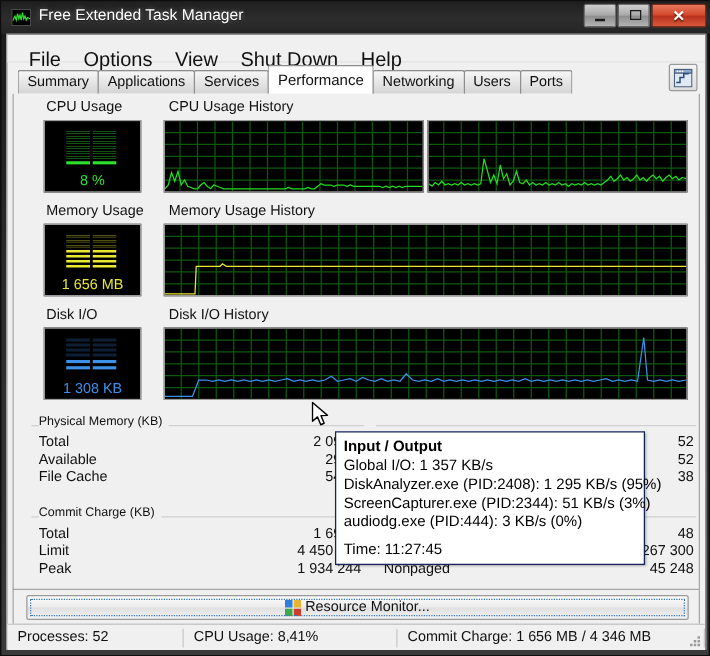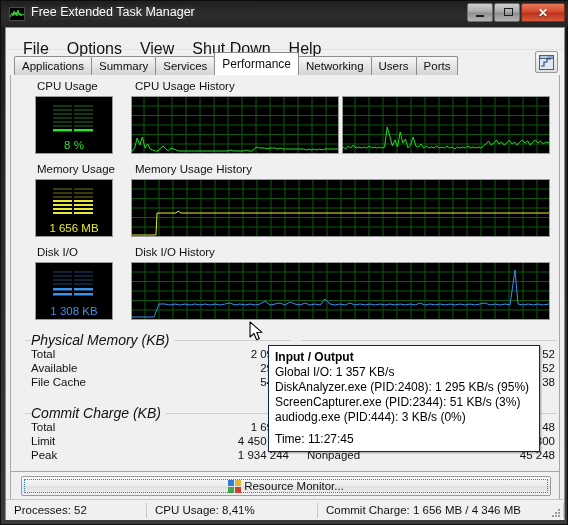--- a/index.html
+++ b/index.html
@@ -161,41 +161,41 @@
     position: absolute;
     background: #000;
     border: 1px solid #9a9a9a;
     overflow: hidden;
   }
   .graph svg, .gauge svg { display: block; }
 
   
   .stats-group { position: absolute; }
   .stats-title {
-    font-size: 14px; color: #111; white-space: nowrap;
+    font-size: 10px; color: #111; white-space: nowrap;
     position: absolute; left: 10px; top: 0;
-    background: #f0f0f0; padding-right: 5px; font-style: italic;
+    background: #f0f0f0; padding-right: 5px;
   }
   .group-rule {
     position: absolute; left: 4px; top: 8px;
     height: 1px; background: #d0d0d0;
   }
   .stat-row {
     position: absolute;
     font-size: 11.5px; color: #111;
     white-space: nowrap;
   }
   .stat-name { position: absolute; left: 0; }
   .stat-val { position: absolute; right: 0; text-align: right; }
 
   
   .tooltip {
     position: absolute;
     left: 262px; top: 317px;
-    width: 272px;
+    width: 248px;
     background: #ffffff;
     border: 1px solid #16235a;
     box-shadow: 1px 1px 2px rgba(0,0,0,.35);
     z-index: 50;
     padding: 4px 20px 5px 6px;
   }
   .tt-title { font-size: 12px; font-weight: bold; color: #000; margin-bottom: 1px; }
   .tt-line { font-size: 12px; color: #000; line-height: 15px; white-space: nowrap; }
   .tt-time { font-size: 12px; color: #000; margin-top: 7px; }
   .tt-btn {
@@ -286,22 +286,22 @@
     <div class="menubar">
       <div class="menu-item">File</div>
       <div class="menu-item">Options</div>
       <div class="menu-item">View</div>
       <div class="menu-item">Shut Down</div>
       <div class="menu-item">Help</div>
     </div>
 
     <div class="tabstrip">
       <div class="tabs">
+        <div class="tab">Summary</div>
         <div class="tab">Applications</div>
-        <div class="tab">Summary</div>
         <div class="tab">Services</div>
         <div class="tab active">Performance</div>
         <div class="tab">Networking</div>
         <div class="tab">Users</div>
         <div class="tab">Ports</div>
       </div>
       <div class="tab-toolbtn">
         <svg width="15" height="15" viewBox="0 0 15 15">
           <rect x="0.5" y="0.5" width="14" height="14" fill="#dfe9f4" stroke="#4a5f80"></rect>
           <rect x="0.5" y="0.5" width="14" height="3" fill="#8fa8c8" stroke="#4a5f80"></rect>

